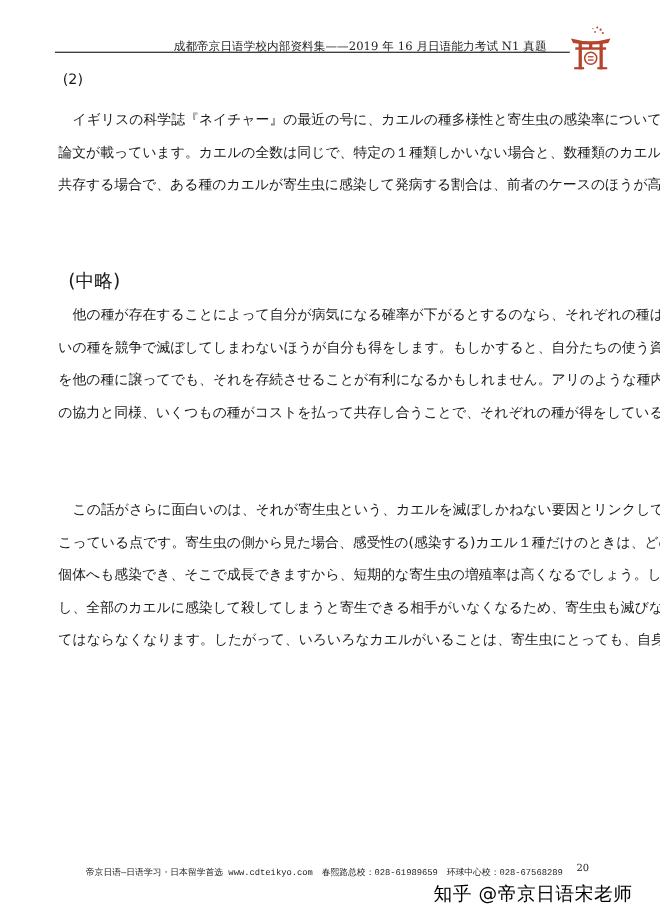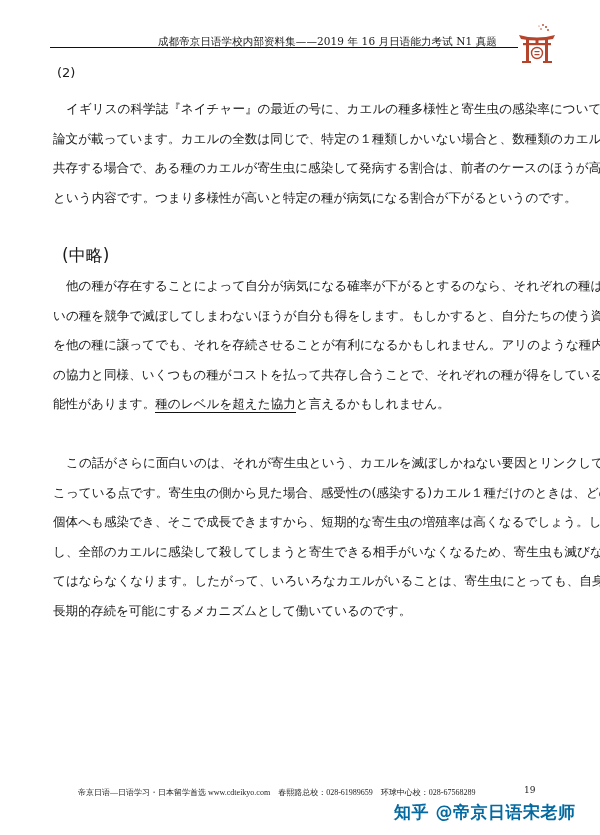--- a/index.html
+++ b/index.html
@@ -8,25 +8,25 @@
     .header-title { position: absolute; top: 35px; left: 158px; font-family: "DejaVu Serif", serif;
                     font-size: 10.5px; color: #222; white-space: nowrap; letter-spacing: 0.1px; }
     .header-line { position: absolute; top: 47px; left: 50px; width: 468px; height: 1.4px; background: #111; }
     .logo { position: absolute; top: 22px; left: 517px; width: 40px; height: 42px; }
     .body-text { position: absolute; left: 53px; width: 520px; font-size: 12.6px; line-height: 29.6px; }
     .section-num { position: absolute; top: 65px; left: 57px; font-size: 13px; }
     .indent { padding-left: 13px; }
     .line { display: block; white-space: nowrap; }
     .u { border-bottom: 1.2px solid #111; padding-bottom: 1px; }
     .omit { position: absolute; top: 244px; left: 62px; font-size: 17px; }
-    .footer { position: absolute; top: 787px; left: 78px; font-family: Liberation Serif, serif;
+    .footer { position: absolute; top: 787px; left: 78px; font-family: Liberation Mono, monospace;
               font-size: 8px; color: #222; white-space: nowrap; }
     .page-num { position: absolute; top: 785px; left: 524px; font-family: "DejaVu Serif", serif; font-size: 9px; color: #222; }
-    .watermark { position: absolute; top: 801px; left: 394px; font-size: 17px; color: #0369a1;
-                 white-space: nowrap; letter-spacing: 0.5px; font-weight: bold; }
+    .watermark { position: absolute; top: 801px; left: 394px; font-size: 17px; color: #000000;
+                 white-space: nowrap; letter-spacing: 0.5px; }
   </style>
 </head>
 <body>
 
 <div>
   <div class="header-title">成都帝京日语学校内部资料集——2019 年 16 月日语能力考试 N1 真题</div>
   <div class="header-line"></div>
   <div class="logo">
     <svg width="40" height="42" viewBox="0 0 40 42">
       <g fill="#b5442c">
@@ -49,37 +49,34 @@
     </svg>
   </div>
 </div>
 
 <div class="section-num">(2)</div>
 
 <div class="body-text" style="top:94px;">
   <span class="line indent">イギリスの科学誌『ネイチャー』の最近の号に、カエルの種多様性と寄生虫の感染率についての</span>
   <span class="line">論文が載っています。カエルの全数は同じで、特定の１種類しかいない場合と、数種類のカエルが</span>
   <span class="line">共存する場合で、ある種のカエルが寄生虫に感染して発病する割合は、前者のケースのほうが高い</span>
-  <span class="line">という内容です。つまり多様性が高いと特定の種が病気になる割合が下がるというのです。</span>
 </div>
 
 <div class="omit">(中略)</div>
 
 <div class="body-text" style="top:271px;">
   <span class="line indent">他の種が存在することによって自分が病気になる確率が下がるとするのなら、それぞれの種は互</span>
   <span class="line">いの種を競争で滅ぼしてしまわないほうが自分も得をします。もしかすると、自分たちの使う資源</span>
   <span class="line">を他の種に譲ってでも、それを存続させることが有利になるかもしれません。アリのような種内で</span>
   <span class="line">の協力と同様、いくつもの種がコストを払って共存し合うことで、それぞれの種が得をしている可</span>
-  <span class="line"><span>能性があります。</span><span class="u">種のレベルを超えた協力</span><span>と言えるかもしれません。</span></span>
 </div>
 
 <div class="body-text" style="top:448px;">
   <span class="line indent">この話がさらに面白いのは、それが寄生虫という、カエルを滅ぼしかねない要因とリンクして起</span>
   <span class="line">こっている点です。寄生虫の側から見た場合、感受性の(感染する)カエル１種だけのときは、どの</span>
   <span class="line">個体へも感染でき、そこで成長できますから、短期的な寄生虫の増殖率は高くなるでしょう。しか</span>
   <span class="line">し、全部のカエルに感染して殺してしまうと寄生できる相手がいなくなるため、寄生虫も滅びなく</span>
   <span class="line">てはならなくなります。したがって、いろいろなカエルがいることは、寄生虫にとっても、自身の</span>
-  <span class="line">長期的存続を可能にするメカニズムとして働いているのです。</span>
 </div>
 
 <div class="footer">帝京日语—日语学习・日本留学首选 www.cdteikyo.com　春熙路总校：028-61989659　环球中心校：028-67568289</div>
-<div class="page-num">19</div>
+<div class="page-num">20</div>
 <div class="watermark">知乎 @帝京日语宋老师</div>
 
 </body></html>

